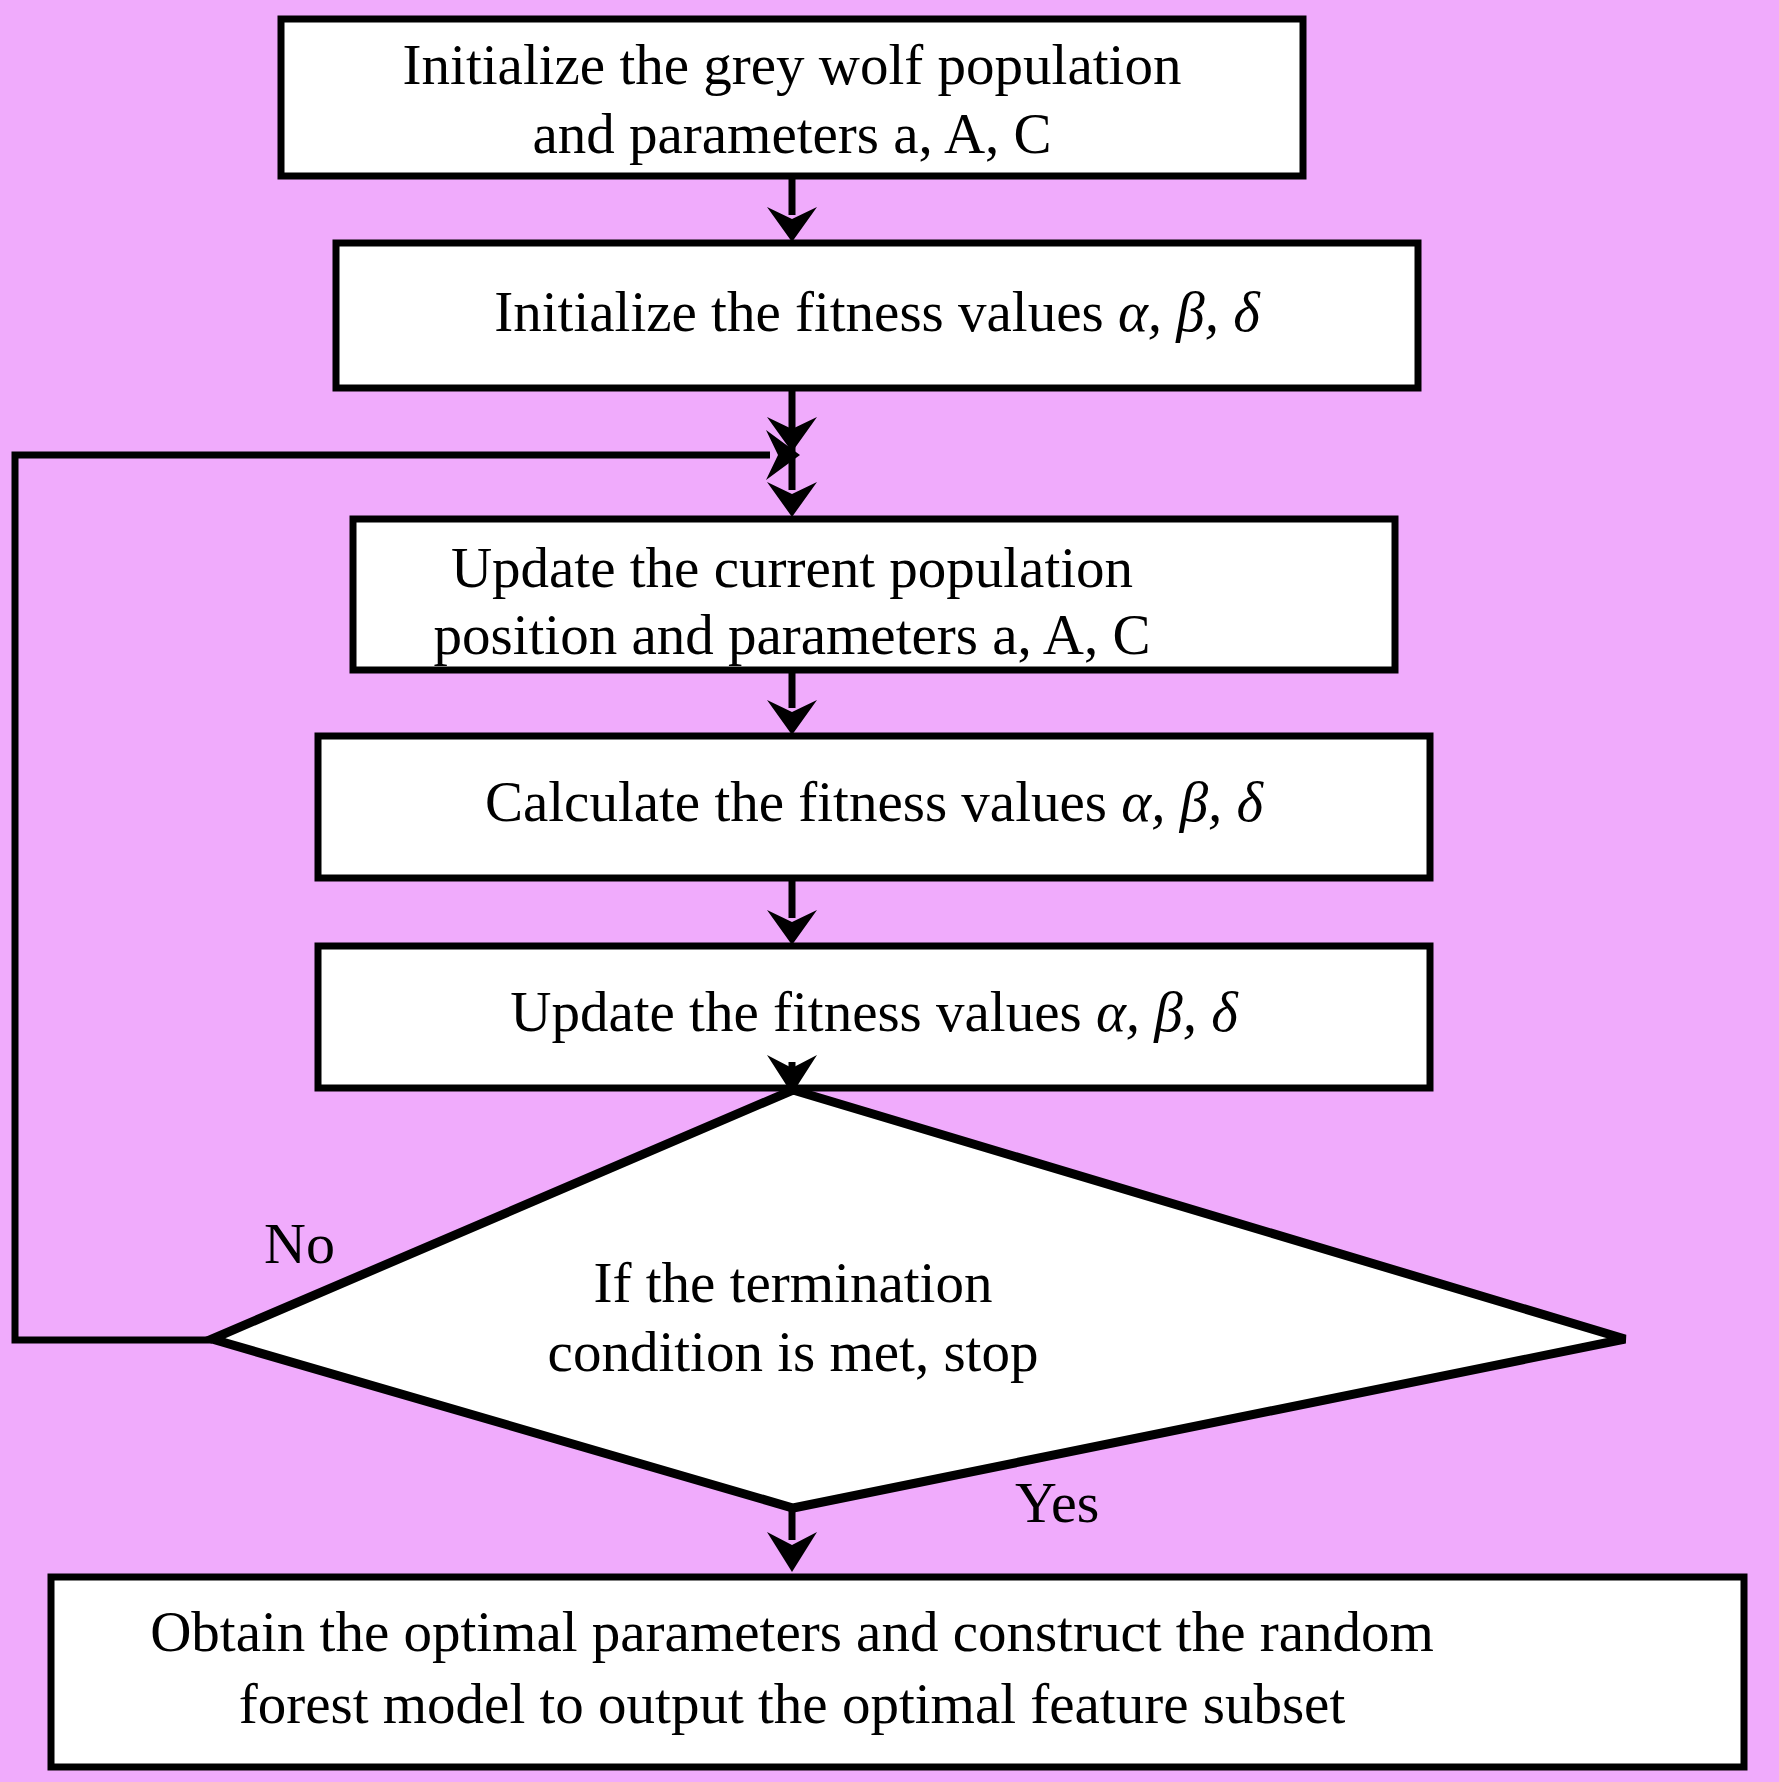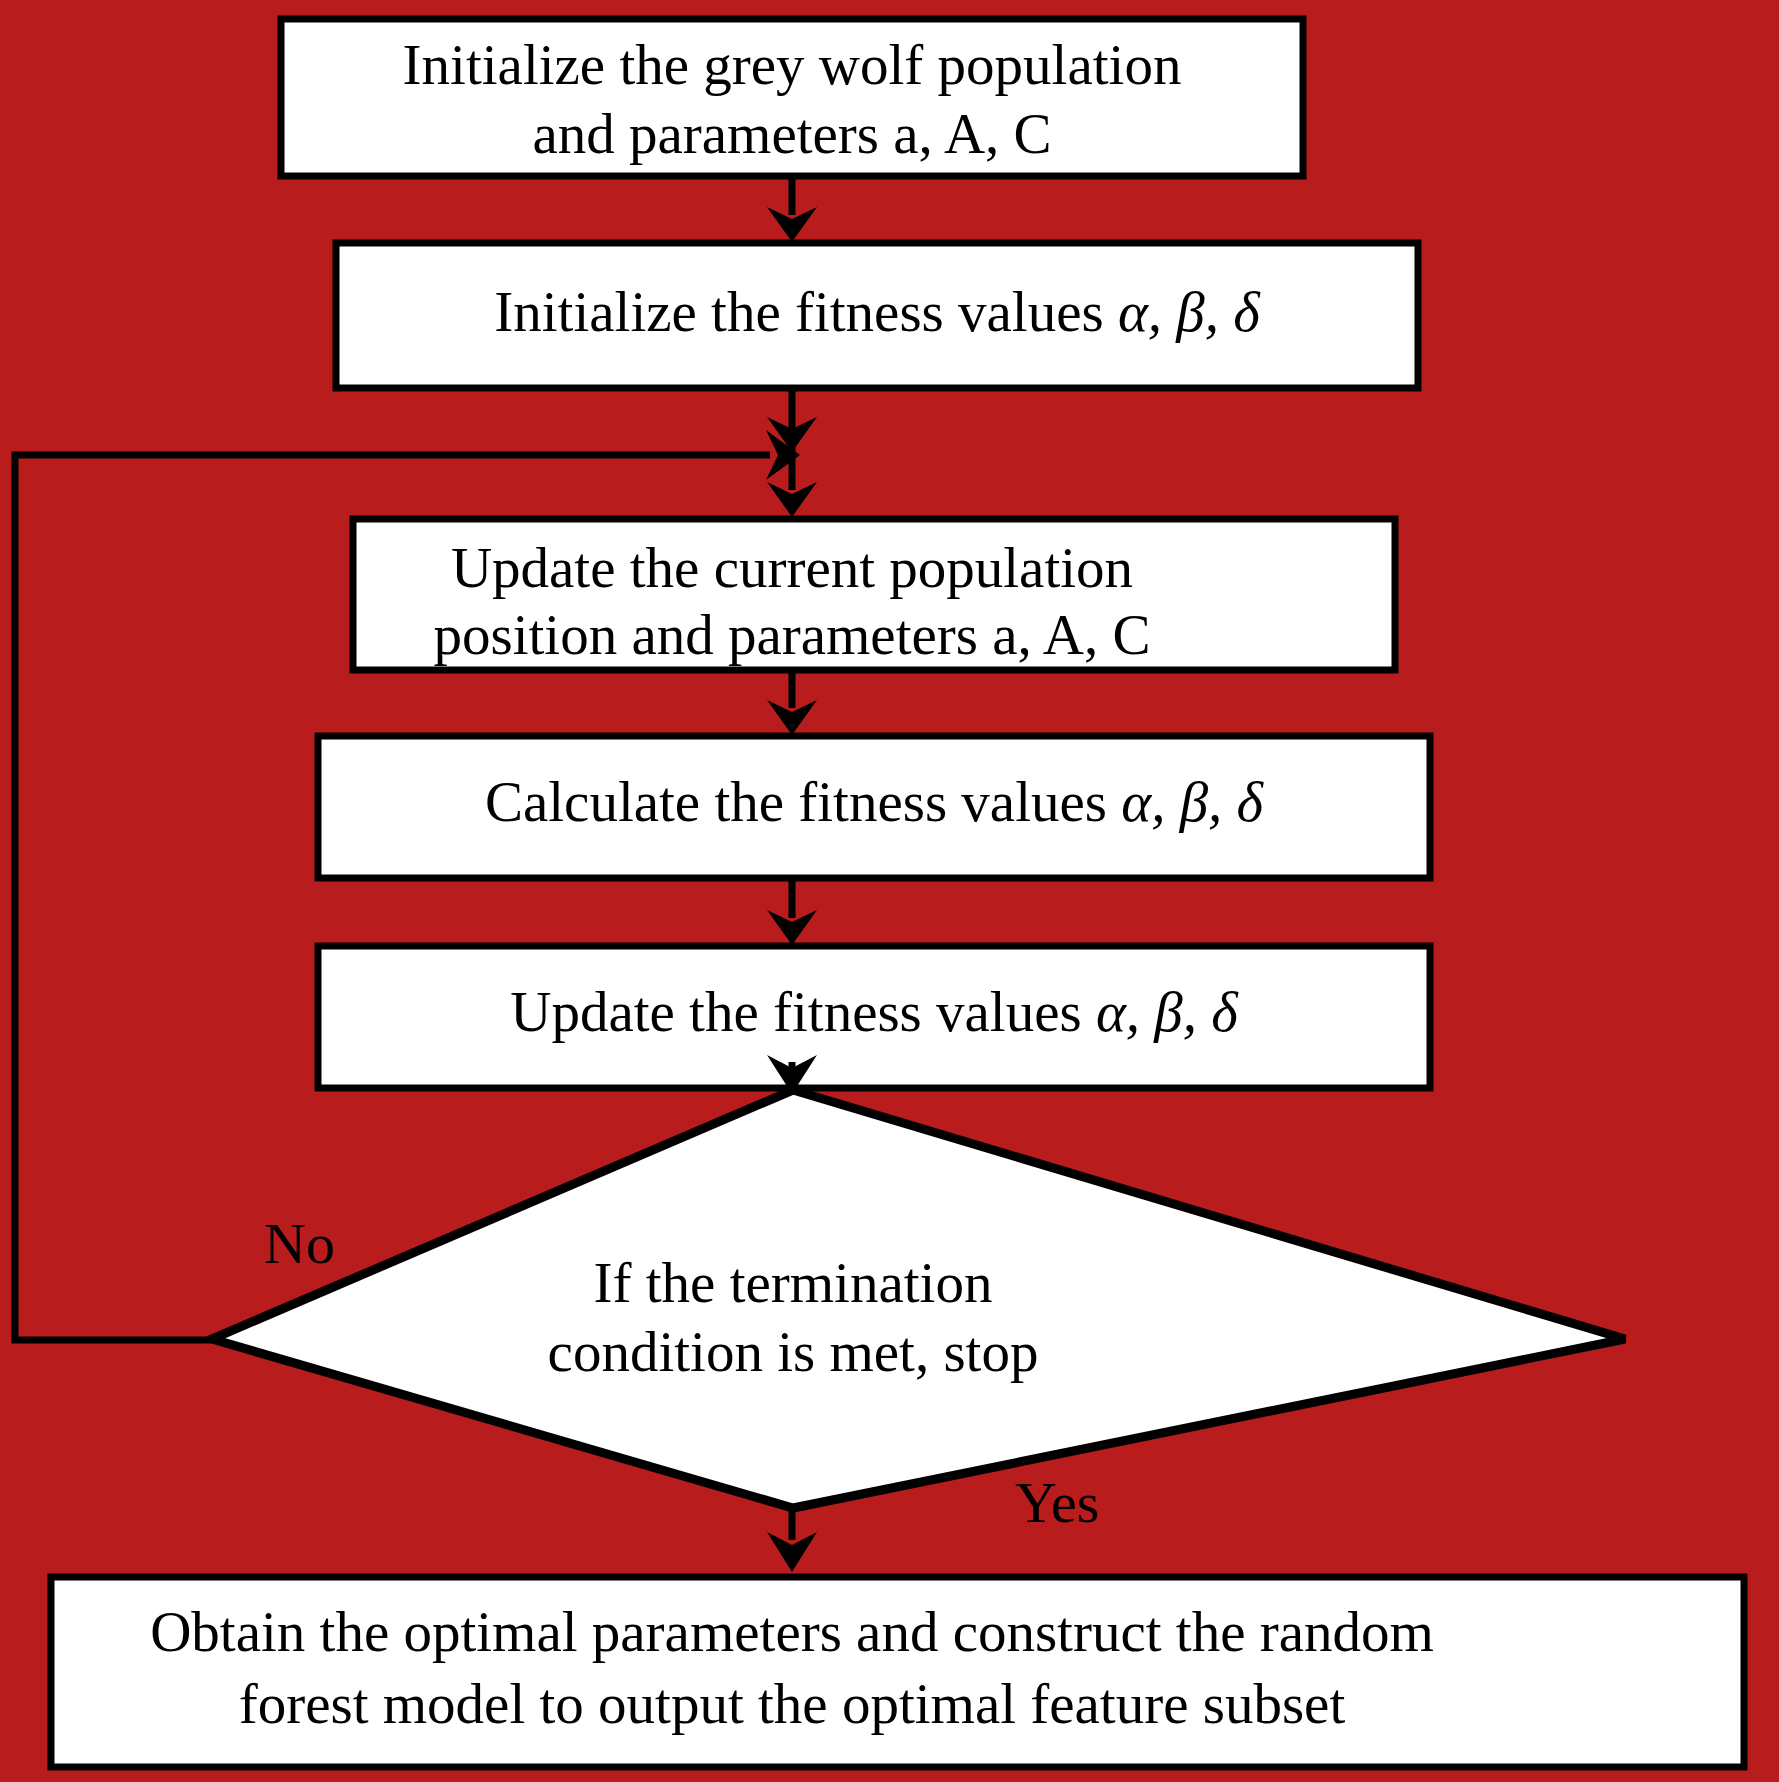--- a/index.html
+++ b/index.html
@@ -4,21 +4,21 @@
 <style>
   html, body {
     margin: 0;
     padding: 0;
     background: #ffffff;
   }
   #flowchart-root {
     position: relative;
     width: 1779px;
     height: 1782px;
-    background: #b91c1c;
+    background: #f0abfc;
     font-family: "Liberation Serif", "DejaVu Serif", serif;
     overflow: hidden;
   }
   svg.diagram {
     position: absolute;
     top: 0;
     left: 0;
     width: 1779px;
     height: 1782px;
   }

